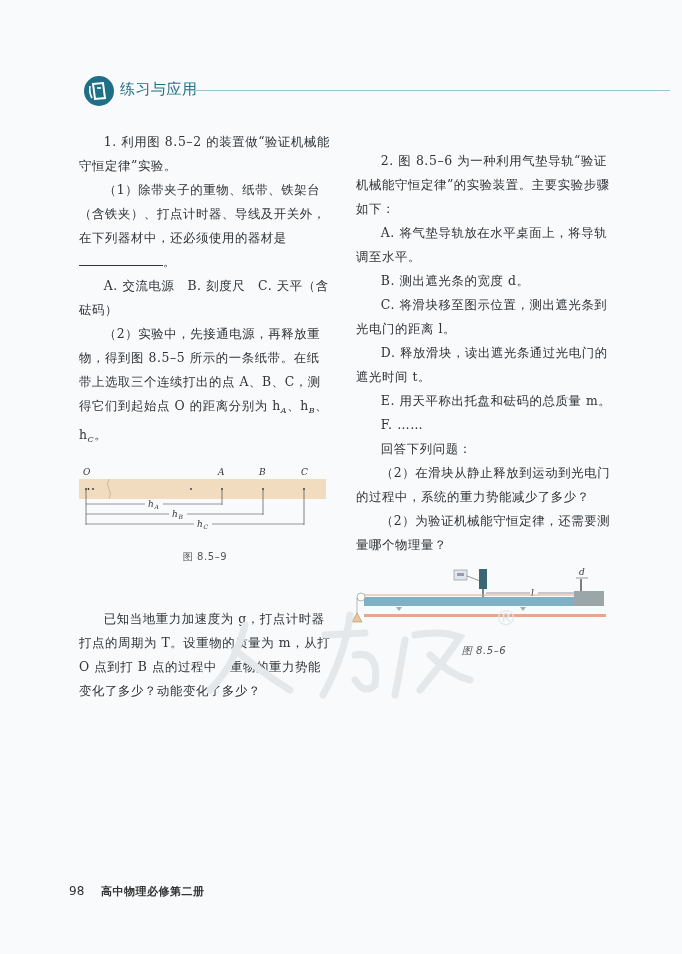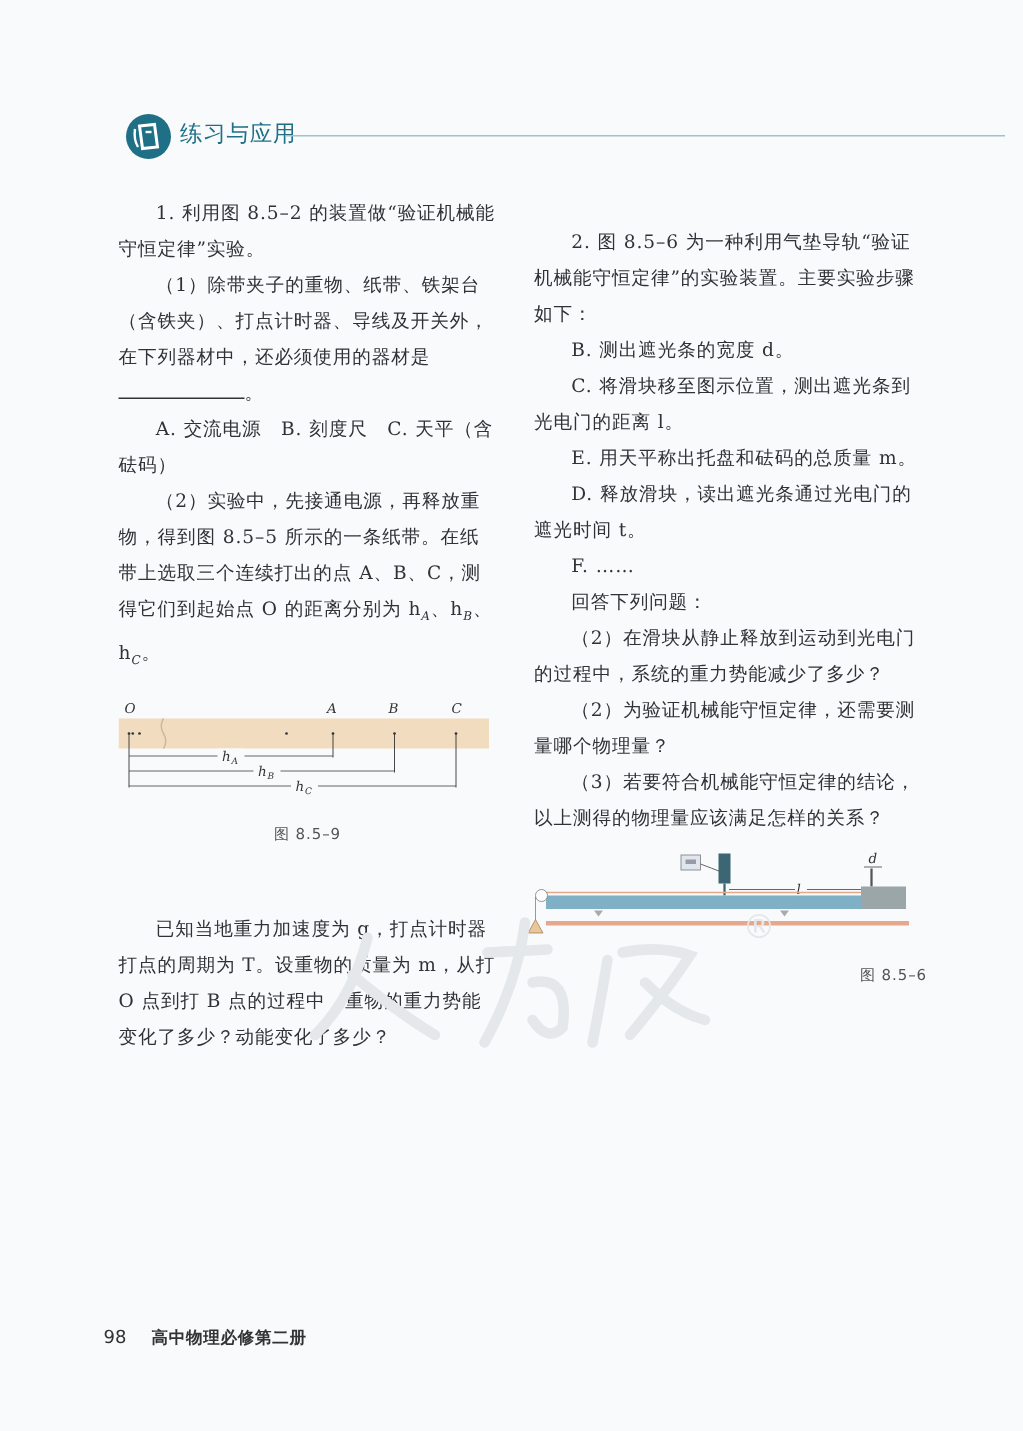--- a/index.html
+++ b/index.html
@@ -89,29 +89,29 @@
     </svg>
     <div class="caption" style="text-align:center; margin-top:6px;">图 8.5–9</div>
   </div>
 
   <div style="height:38px;"></div>
   <p class="ind">已知当地重力加速度为 g，打点计时器打点的周期为 T。设重物的质量为 m，从打 O 点到打 B 点的过程中，重物的重力势能变化了多少？动能变化了多少？</p>
 </div>
 
 <div class="abs col col-right">
   <p class="ind">2. 图 8.5–6 为一种利用气垫导轨“验证机械能守恒定律”的实验装置。主要实验步骤如下：</p>
+  <p class="ind">A. 将气垫导轨放在水平桌面上，将导轨调至水平。</p>
   <p class="ind">B. 测出遮光条的宽度 d。</p>
   <p class="ind">C. 将滑块移至图示位置，测出遮光条到光电门的距离 l。</p>
+  <p class="ind">D. 释放滑块，读出遮光条通过光电门的遮光时间 t。</p>
   <p class="ind">E. 用天平称出托盘和砝码的总质量 m。</p>
-  <p class="ind">D. 释放滑块，读出遮光条通过光电门的遮光时间 t。</p>
   <p class="ind">F. ……</p>
   <p class="ind">回答下列问题：</p>
   <p class="ind">（2）在滑块从静止释放到运动到光电门的过程中，系统的重力势能减少了多少？</p>
   <p class="ind">（2）为验证机械能守恒定律，还需要测量哪个物理量？</p>
-  <p class="ind">（3）若要符合机械能守恒定律的结论，以上测得的物理量应该满足怎样的关系？</p>
 
   <div style="margin-top:10px; margin-left:-6px;">
     <svg width="262" height="58" viewBox="0 0 262 58">
 
       <rect x="104" y="3" width="13" height="10" fill="#dfe6ee" stroke="#888" stroke-width="0.6"></rect>
       <rect x="107" y="6" width="7" height="3" fill="#99a"></rect>
       <path d="M117 9 Q125 12 130 14" stroke="#555" fill="none" stroke-width="0.6"></path>
 
       <rect x="129" y="2" width="8" height="20" fill="#3d6675"></rect>
       <line x1="133" y1="22" x2="133" y2="30" stroke="#3d6675" stroke-width="1.5"></line>
@@ -133,21 +133,21 @@
       <circle cx="11" cy="30" r="4" fill="#fff" stroke="#888" stroke-width="0.6"></circle>
       <line x1="7" y1="31" x2="7" y2="47" stroke="#777" stroke-width="0.5"></line>
 
       <path d="M2 55 L7 46 L12 55 Z" fill="#e9c79c" stroke="#a07c4f" stroke-width="0.5"></path>
 
       <path d="M46 40 l3 4 l3 -4 Z" fill="#aaa"></path>
       <path d="M170 40 l3 4 l3 -4 Z" fill="#aaa"></path>
 
       <rect x="14" y="47" width="242" height="3" fill="#e5a88a"></rect>
     </svg>
-    <div class="caption" style="text-align:right; margin-top:6px;">图 8.5–6</div>
+    <div class="caption" style="text-align:center; margin-top:6px;font-style:italic;">图 8.5–6</div>
   </div>
 </div>
 
 <div class="abs watermark">
   <svg width="320" height="120" viewBox="0 0 320 120">
     <g fill="none" stroke="#e4e8ea" stroke-width="7" stroke-linecap="round">
       <path d="M40 30 Q30 70 5 95"></path>
       <path d="M30 55 Q60 80 85 95"></path>
       <path d="M120 40 L160 38"></path>
       <path d="M145 20 Q140 60 118 100"></path>

